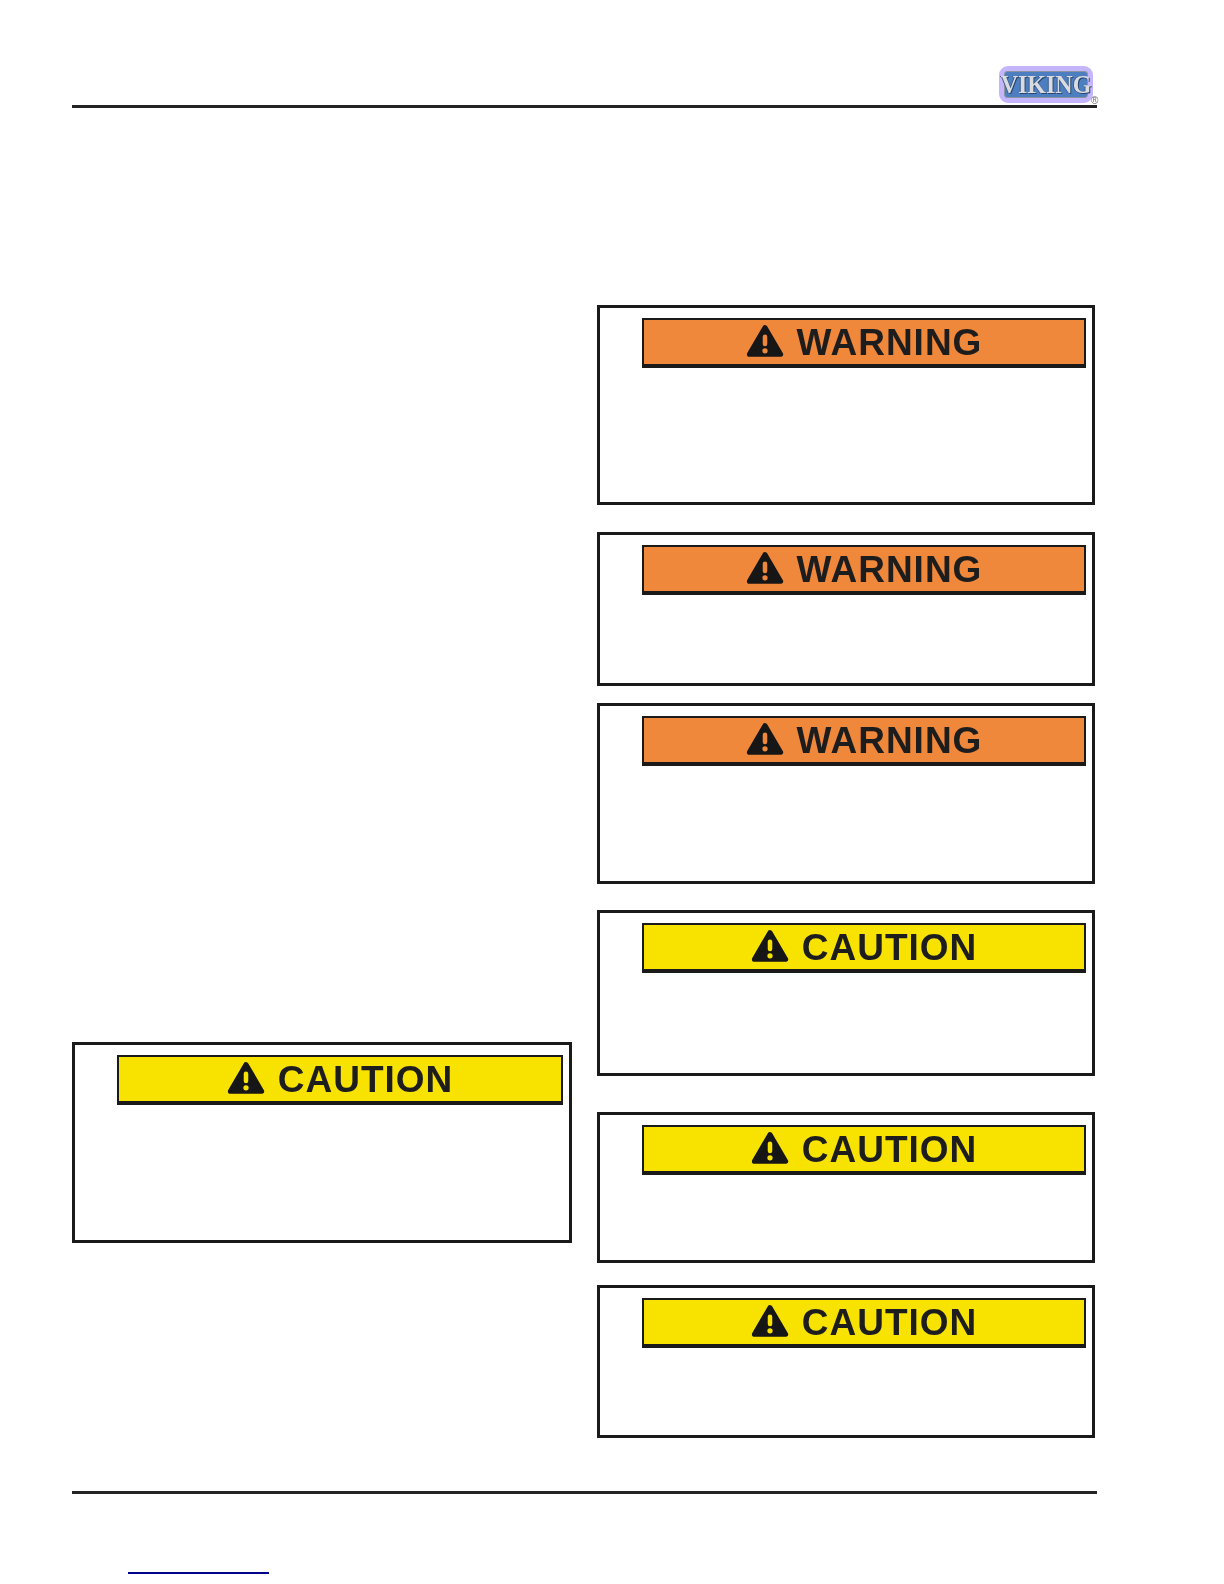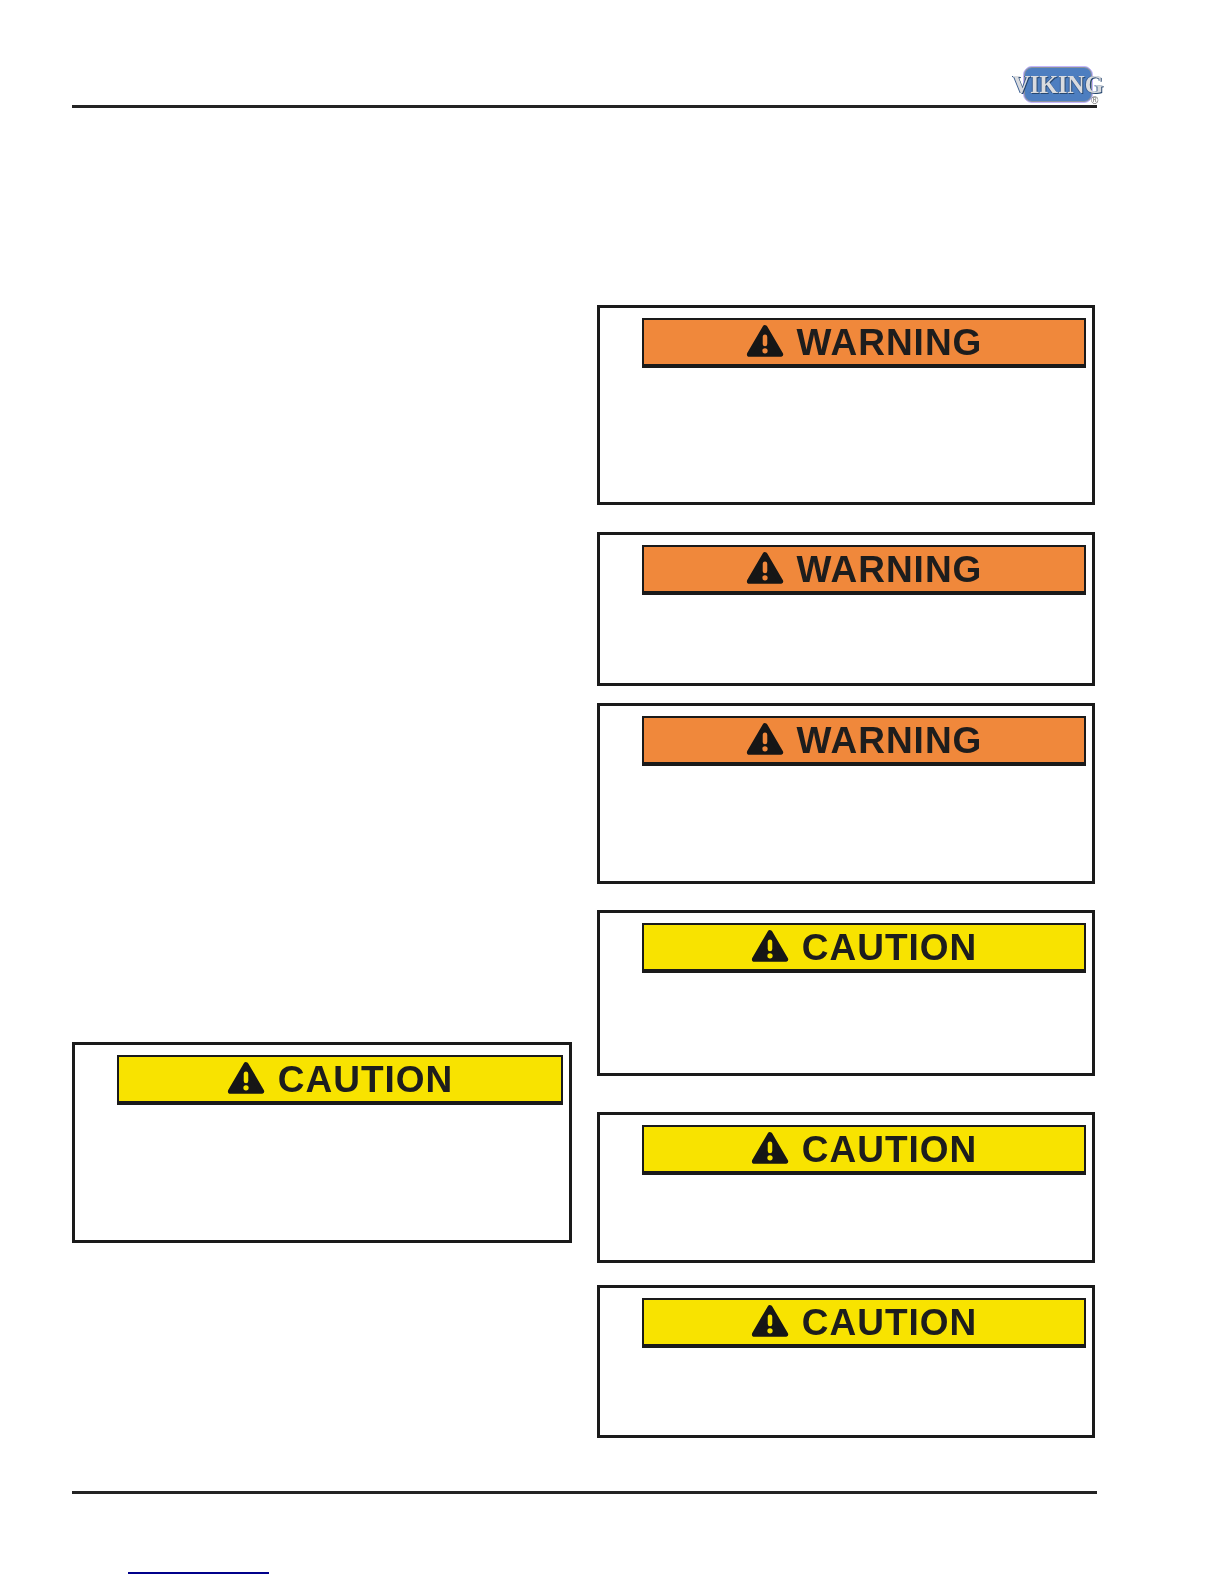--- a/index.html
+++ b/index.html
@@ -10,22 +10,22 @@
     background:#ffffff;
     font-family:"Liberation Sans", sans-serif;
     overflow:hidden;
   }
   .rule{position:absolute;height:3px;background:#232323;}
   .header-rule{left:72px;top:105px;width:1025px;}
   .footer-rule{left:72px;top:1491px;width:1025px;}
 
   
   .logo{
-    position:absolute;left:1023px;top:66px;width:70px;height:37px;
-    border:1px solid #c4b5fd;border-radius:9px;
+    position:absolute;left:999px;top:66px;width:94px;height:37px;
+    border:5px solid #c4b5fd;border-radius:9px;
     display:flex;align-items:center;justify-content:center;
     box-sizing:border-box;
     box-shadow:0 0 0 1px #8d939c inset;
   }
   .logo-text{
     font-family:"Liberation Serif", serif;
     font-weight:bold;font-size:24px;line-height:1;
     color:#d9dbdf;letter-spacing:0px;
     text-shadow:1px 1px 0 #27476f, -1px 0 0 #3a5e92;
     transform:scaleY(1.05);

